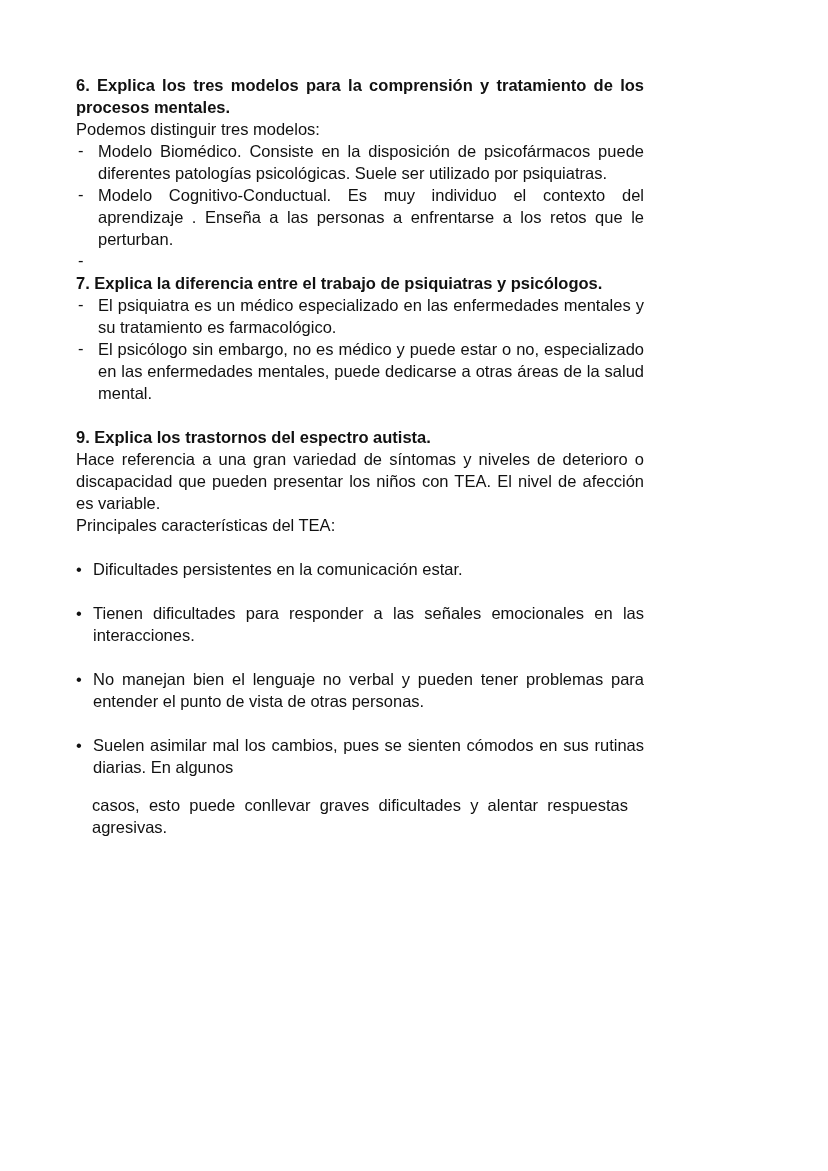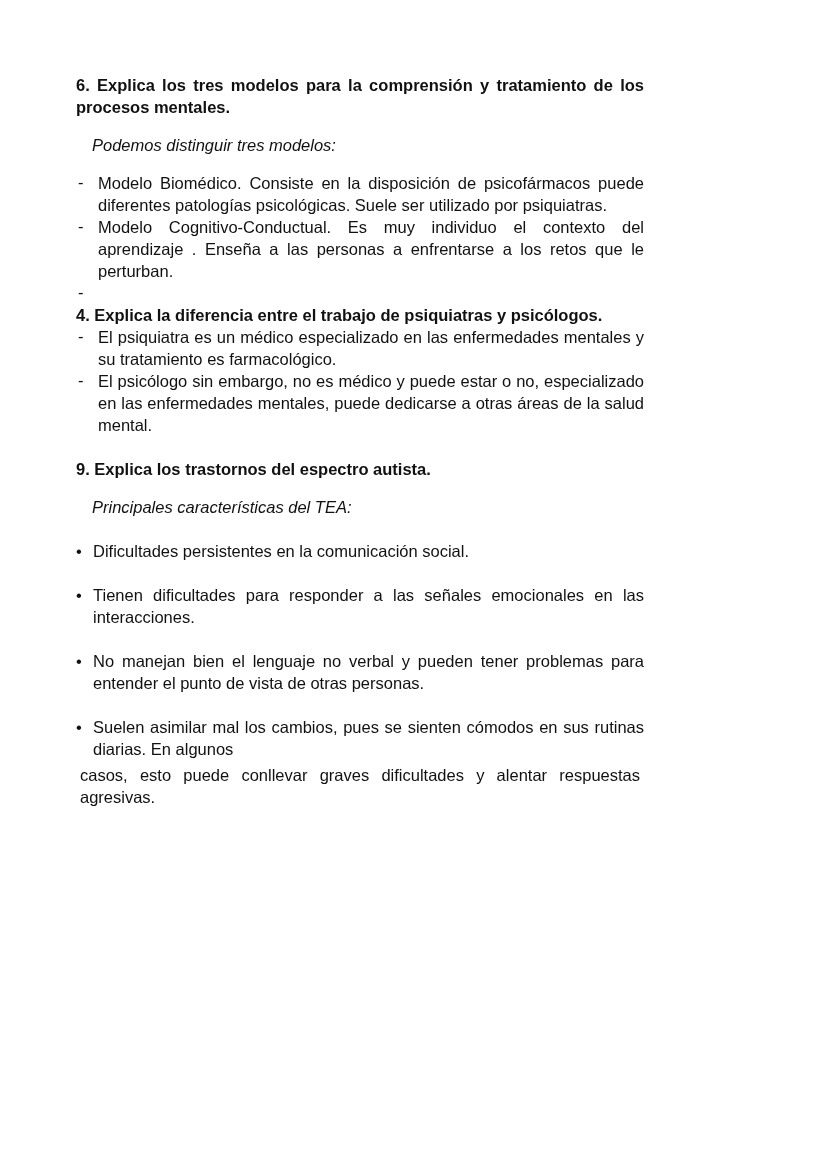--- a/index.html
+++ b/index.html
@@ -29,22 +29,21 @@
   .section {
     margin: 0 0 22px 0;
   }
   .heading {
     font-weight: 700;
     text-align: justify;
     margin: 0;
   }
   .para {
     text-align: justify;
-    margin: 16px;
-    font-style: italic;
+    margin: 0;
   }
   .dash-item {
     position: relative;
     padding-left: 22px;
     text-align: justify;
     margin: 0;
   }
   .dash-item .marker {
     position: absolute;
     left: 2px;
@@ -56,21 +55,21 @@
     text-align: justify;
     margin: 22px 0 0 0;
   }
   .dot-item .marker {
     position: absolute;
     left: 0;
     top: 0;
   }
   .closing {
     text-align: justify;
-    margin: 4px;
+    margin: 16px;
   }
 </style>
 </head>
 <body>
 
 <div class="page">
   <div class="doc">
 
     <div class="section">
       <p class="heading">6. Explica los tres modelos para la comprensión y tratamiento de los procesos mentales.</p>
@@ -82,38 +81,39 @@
       <div class="dash-item">
         <span class="marker">-</span>
         <span>Modelo Cognitivo-Conductual. Es muy individuo el contexto del aprendizaje . Enseña a las personas a enfrentarse a los retos que le perturban.</span>
       </div>
       <div class="dash-item">
         <span class="marker">-</span>
       </div>
     </div>
 
     <div class="section">
-      <p class="heading">4. Explica la diferencia entre el trabajo de psiquiatras y psicólogos.</p>
+      <p class="heading">7. Explica la diferencia entre el trabajo de psiquiatras y psicólogos.</p>
       <div class="dash-item">
         <span class="marker">-</span>
         <span>El psiquiatra es un médico especializado en las enfermedades mentales y su tratamiento es farmacológico.</span>
       </div>
       <div class="dash-item">
         <span class="marker">-</span>
         <span>El psicólogo sin embargo, no es médico y puede estar o no, especializado en las enfermedades mentales, puede dedicarse a otras áreas de la salud mental.</span>
       </div>
     </div>
 
     <div class="section">
       <p class="heading">9. Explica los trastornos del espectro autista.</p>
+      <p class="para">Hace referencia a una gran variedad de síntomas y niveles de deterioro o discapacidad que pueden presentar los niños con TEA. El nivel de afección es variable.</p>
       <p class="para">Principales características del TEA:</p>
 
       <div class="dot-item">
         <span class="marker">•</span>
-        <span>Dificultades persistentes en la comunicación social.</span>
+        <span>Dificultades persistentes en la comunicación estar.</span>
       </div>
       <div class="dot-item">
         <span class="marker">•</span>
         <span>Tienen dificultades para responder a las señales emocionales en las interacciones.</span>
       </div>
       <div class="dot-item">
         <span class="marker">•</span>
         <span>No manejan bien el lenguaje no verbal y pueden tener problemas para entender el punto de vista de otras personas.</span>
       </div>
       <div class="dot-item">

